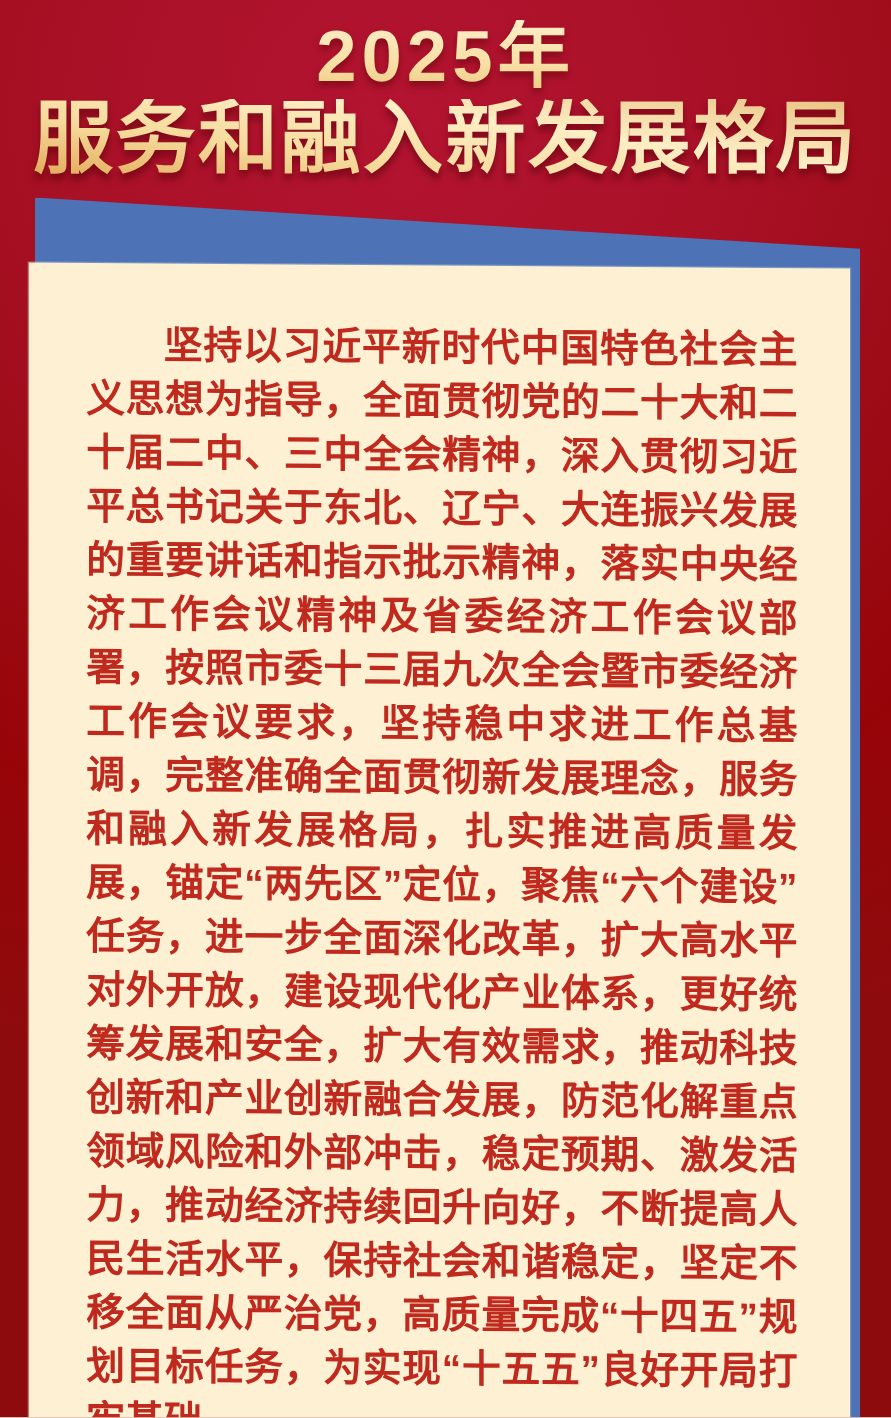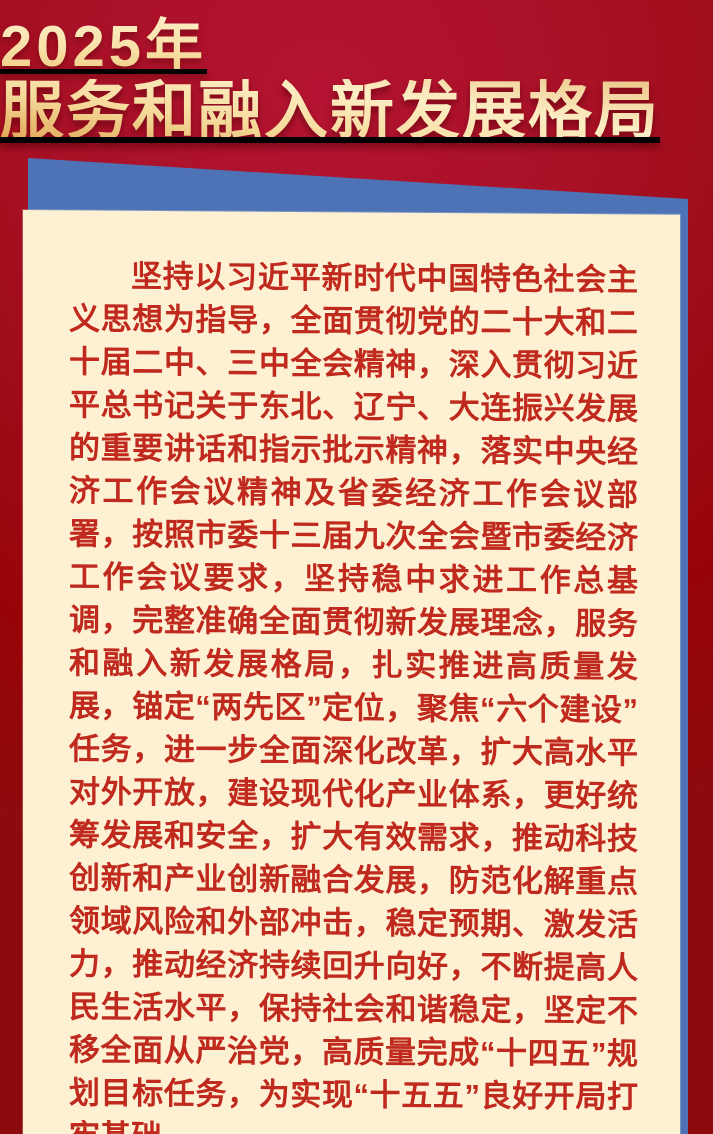--- a/index.html
+++ b/index.html
@@ -21,22 +21,22 @@
         #b41431 0%, #a91127 30%, #9c0b15 55%, #970408 75%, #8e0b0d 100%);
     overflow: hidden;
   }
 
   
   .title-block {
     position: absolute;
     top: 0;
     left: 0;
     width: 100%;
+    text-align: center;
     z-index: 3;
-    text-decoration: underline;
   }
   .title-year {
     margin-top: 16px;
     font-size: 58px;
     font-weight: 900;
     letter-spacing: 4px;
     line-height: 1.05;
     background: linear-gradient(180deg, #fdeec8 0%, #f8e0a6 55%, #edc87e 100%);
     -webkit-background-clip: text;
     background-clip: text;

